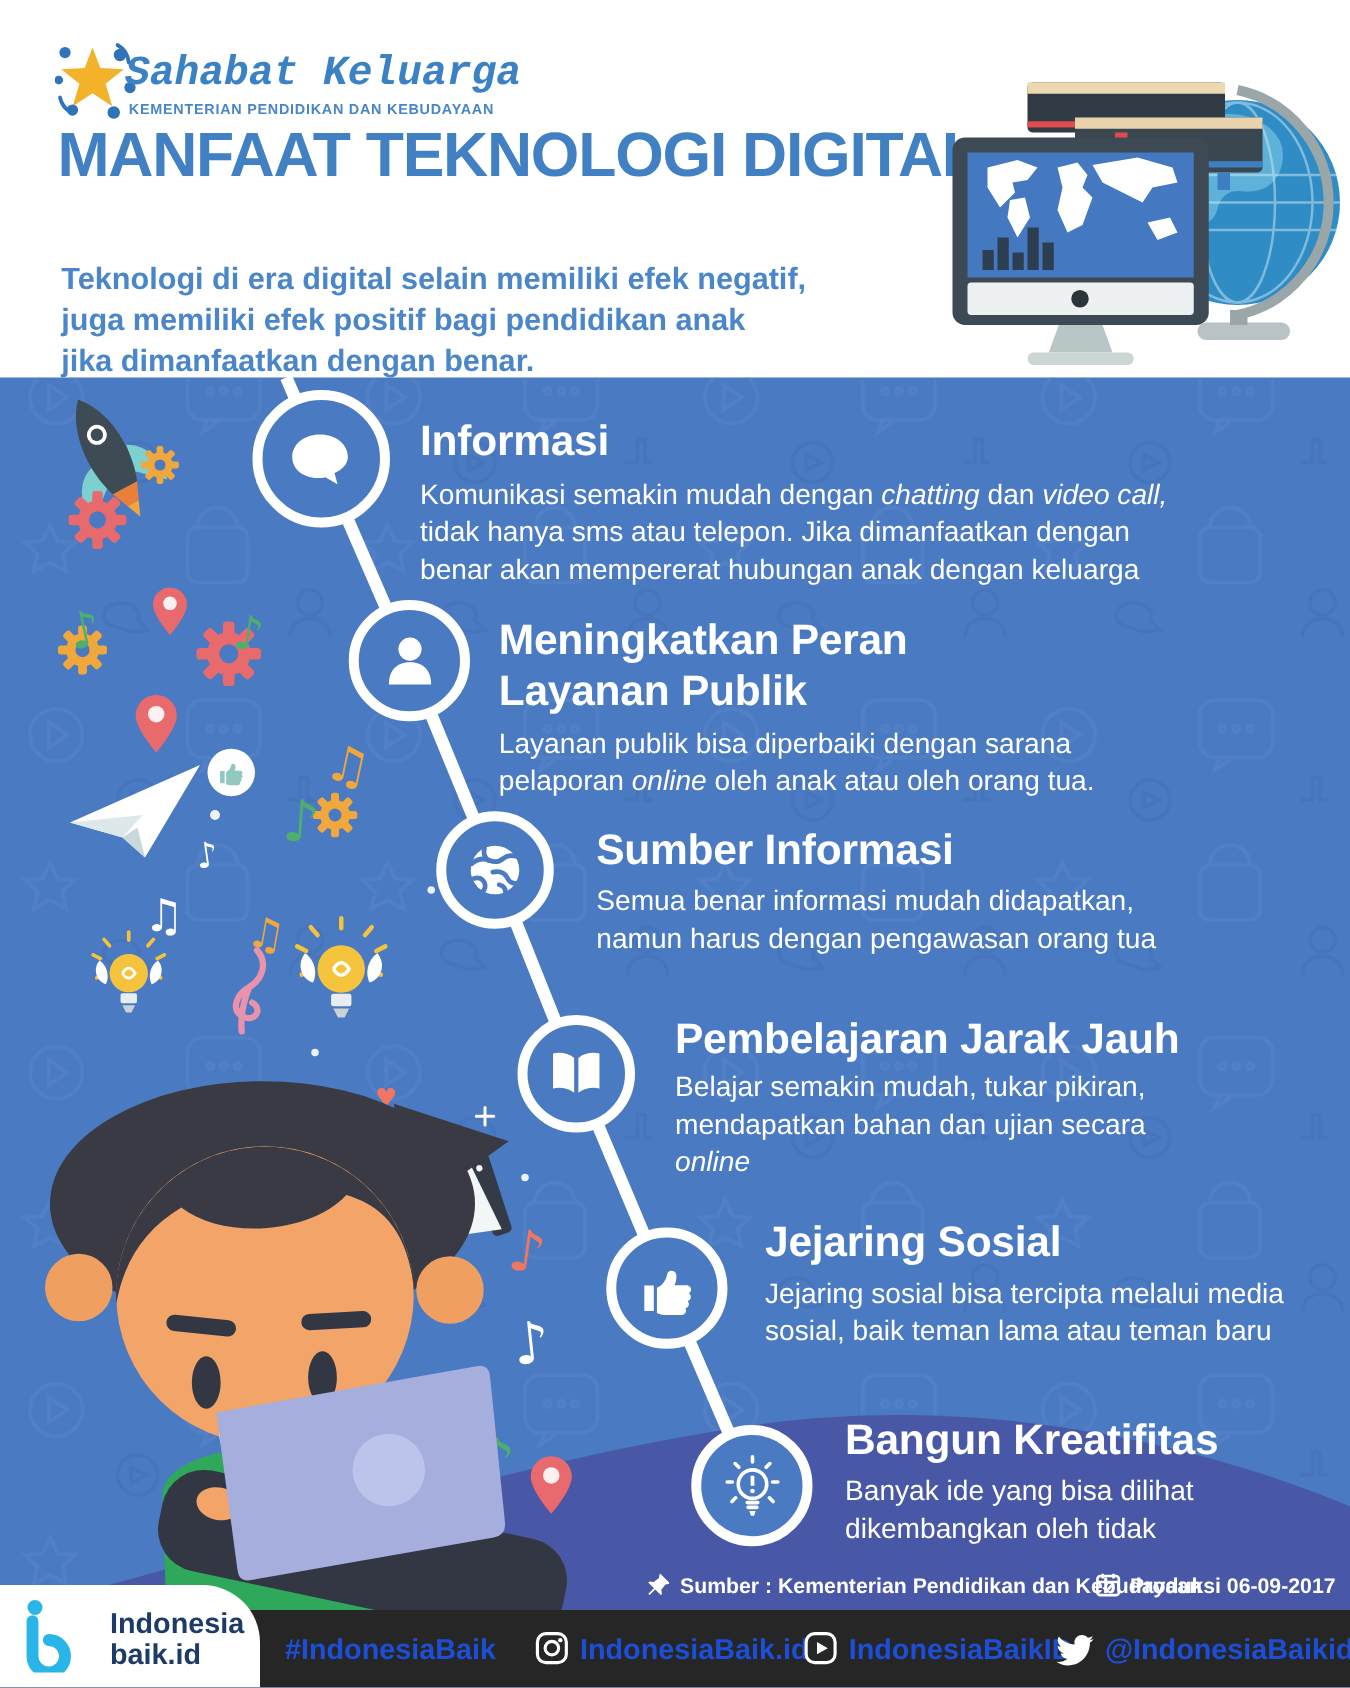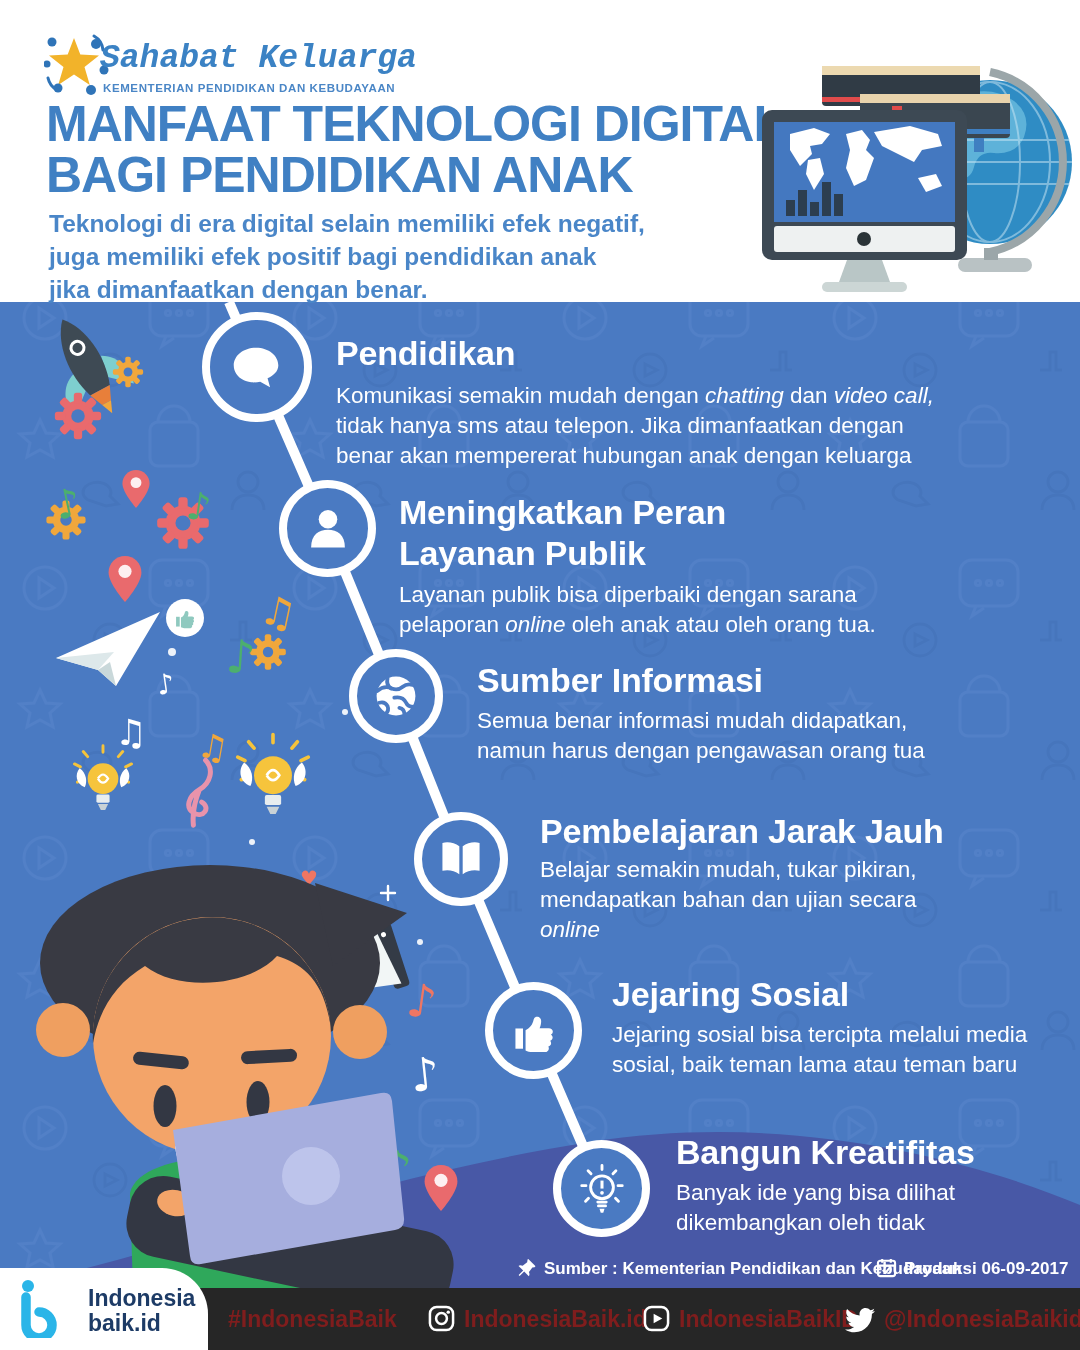--- a/index.html
+++ b/index.html
@@ -51,21 +51,21 @@
   .sec-5 .ring{left:553px;top:1140px;width:97px;height:97px}
   .sec-5 .sec-title{left:676px;top:1132px}
   .sec-5 .sec-body{left:676px;top:1178px}
 
   
   .srcrow span.lbl{position:absolute;color:#fff;font-weight:bold;font-size:17px;}
   .srcrow .ic{position:absolute;}
 
   
   .footerbar{position:absolute;left:0;top:1288px;width:1080px;height:62px;background:#262626;}
-  .f-label{position:absolute;color:#7f1d1d;font-weight:bold;font-size:23px;top:1306px;}
+  .f-label{position:absolute;color:#1d4ed8;font-weight:bold;font-size:23px;top:1306px;}
   .f-icon{position:absolute;top:1305px;}
   .brandcard{position:absolute;left:0;top:1268px;width:208px;height:82px;background:#fff;
              border-radius:0 46px 0 0;}
   .brandtext{position:absolute;left:88px;top:1286px;font-size:23px;line-height:25px;font-weight:bold;
              color:#1d3b66;}
 </style>
 </head>
 <body>
 
 <div class="canvas">
@@ -267,21 +267,21 @@
           <circle cx="52" cy="14" r="5"></circle>
           <circle cx="60" cy="40" r="4.5"></circle>
         <circle cx="14" cy="58" r="4.5"></circle>
           <circle cx="47" cy="60" r="5"></circle>
           <circle cx="3" cy="34" r="3.5"></circle>
       </g>
       <path d="M50,6 a18,18 0 0 1 9,14 M4,48 a18,18 0 0 0 9,12" fill="none" stroke="#2f74b8" stroke-width="3" stroke-linecap="round"></path>
     </svg>
     <div class="brand-script">Sahabat Keluarga</div>
     <div class="brand-sub">KEMENTERIAN PENDIDIKAN DAN KEBUDAYAAN</div>
-    <h1 class="main-title"><span>MANFAAT TEKNOLOGI DIGITAL</span><br><span>BAGI PENDIDIKAN ANAK</span></h1>
+    <h1 class="main-title"><span>MANFAAT TEKNOLOGI DIGITAL</span><br></h1>
     <p class="intro">Teknologi di era digital selain memiliki efek negatif,
 juga memiliki efek positif bagi pendidikan anak
 jika dimanfaatkan dengan benar.</p>
 
     <svg class="abs" style="left:742px;top:50px" width="338" height="245" viewBox="0 0 338 245">
       <g>
         <circle cx="248" cy="112" r="82" fill="#2f8cc4"></circle>
         <path d="M220,45 q30,-10 52,6 q18,14 10,36 q-8,18 -30,16 q-16,-2 -20,14 q-4,16 -24,12 q-18,-6 -14,-26 q4,-16 -6,-24 q-10,-10 0,-22 q12,-14 32,-12 z" fill="#66b8dd" opacity="0.85"></path>
         <g stroke="#cfe9f5" stroke-width="2" fill="none" opacity="0.5">
           <ellipse cx="248" cy="112" rx="30" ry="80"></ellipse>
@@ -327,21 +327,21 @@
     </svg>
   </div>
 
   <div id="sections">
     <div class="sec sec-0">
       <div class="ring">
         <svg viewBox="0 0 64 64">
             <use href="#sym-speech-bubble"></use>
           </svg>
       </div>
-      <h2 class="sec-title">Pendidikan</h2>
+      <h2 class="sec-title">Informasi</h2>
       <p class="sec-body"><span>Komunikasi semakin mudah dengan </span><em>chatting</em><span> dan </span><em>video call,</em><span>
 tidak hanya sms atau telepon. Jika dimanfaatkan dengan
 benar akan mempererat hubungan anak dengan keluarga</span></p>
     </div>
 
     <div class="sec sec-1">
       <div class="ring">
         <svg viewBox="0 0 64 64">
             <use href="#sym-person"></use>
           </svg>

